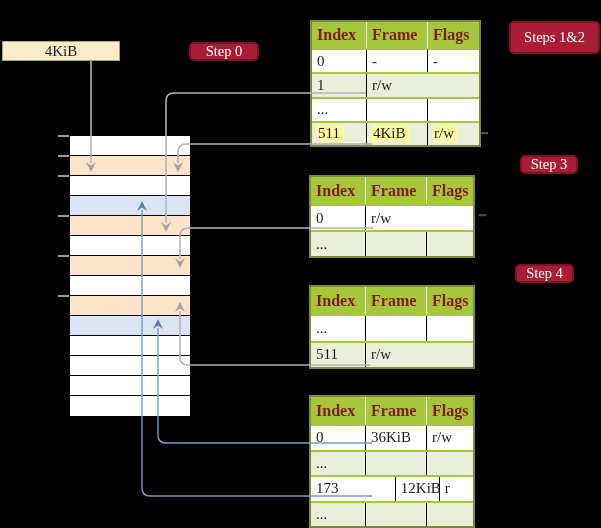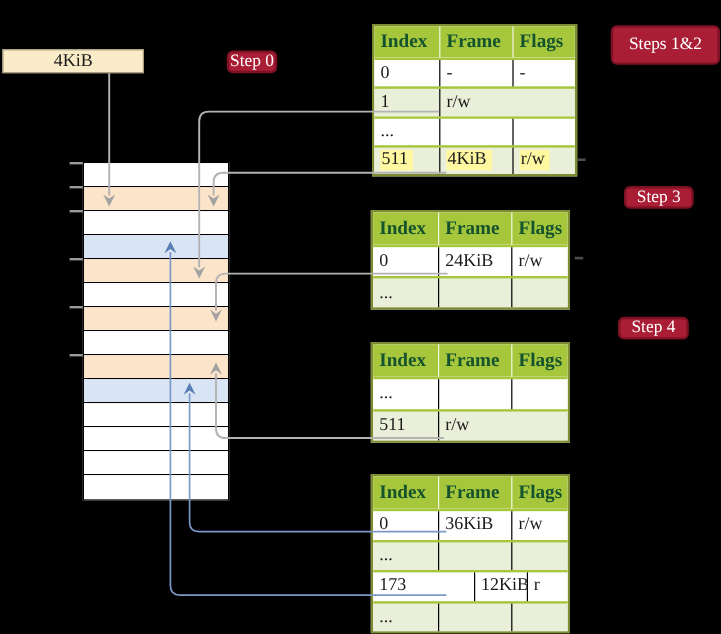--- a/index.html
+++ b/index.html
@@ -14,21 +14,21 @@
     display:flex;align-items:center;justify-content:center;
     font-size:15px;color:#1a1a1a;
   }
   
   .badge{
     position:absolute;box-sizing:border-box;
     background:var(--badge-crimson);border:2px solid var(--badge-border);border-radius:5px;
     color:#fff;font-size:14.5px;display:flex;align-items:center;justify-content:center;
     white-space:nowrap;
   }
-  #badge-step0 {left:189px;top:42px; width:42px;height:19px;}
+  #badge-step0 {left:189px;top:42px; width:70px;height:19px;}
   #badge-steps12{left:509px;top:21px; width:91px;height:33px;}
   #badge-step3 {left:520px;top:155px;width:58px;height:19px;}
   #badge-step4 {left:515px;top:264px;width:59px;height:19px;}
   
   .memcol{
     position:absolute;left:69px;top:135px;width:122px;height:282px;box-sizing:border-box;
     background:#fff;border:1px solid #000;
   }
   .memcell{width:100%;height:20px;box-sizing:border-box;border-bottom:1px solid #000;}
   .memcell:last-child{border-bottom:none;}
@@ -36,21 +36,21 @@
   .cell-orange{background:var(--cell-orange);}
   .cell-blue{background:var(--cell-blue);}
   .tick{position:absolute;left:58px;width:11px;height:2px;background:#9a9a9a;}
   
   .ptable{
     position:absolute;box-sizing:border-box;background:#fff;
     border:2px solid var(--table-border-olive);
   }
   .thead{display:flex;background:var(--table-header-green);box-sizing:border-box;}
   .th{
-    box-sizing:border-box;color:#14532d;font-weight:bold;font-size:16px;
+    box-sizing:border-box;color:#7f1d1d;font-weight:bold;font-size:16px;
     display:flex;align-items:center;padding-left:5px;
     border-left:1px solid rgba(255,255,255,.85);overflow:hidden;
   }
   .th:first-child{border-left:none;}
   .trow{display:flex;box-sizing:border-box;border-top:2px solid var(--table-header-green);background:#fff;}
   .trow.shaded{background:var(--table-row-green);}
   .td{
     box-sizing:border-box;font-size:15px;color:#1a1a1a;
     display:flex;align-items:center;padding-left:5px;
     border-left:1px solid #000;overflow:hidden;white-space:nowrap;
@@ -138,21 +138,20 @@
       </div>
     </div>
   <div class="ptable" style="left: 309px; top: 175px; width: 166px; height: 83px;">
       <div class="thead" style="height: 27px;">
         <div class="th" style="width: 54px;">Index</div>
         <div class="th" style="width: 61px;">Frame</div>
         <div class="th" style="width: 47px;">Flags</div>
       </div>
       <div class="trow" style="height: 26px;">
         <div class="td" style="width: 54px;">0</div>
-        <div class="td" style="width: 61px;">24KiB</div>
         <div class="td" style="width: 47px;">r/w</div>
       </div>
       <div class="trow shaded" style="height: 26px;">
         <div class="td" style="width: 54px;">...</div>
         <div class="td" style="width: 61px;"></div>
         <div class="td" style="width: 47px;"></div>
       </div>
     </div>
   <div class="ptable" style="left: 309px; top: 285px; width: 166px; height: 84px;">
       <div class="thead" style="height: 27px;">

